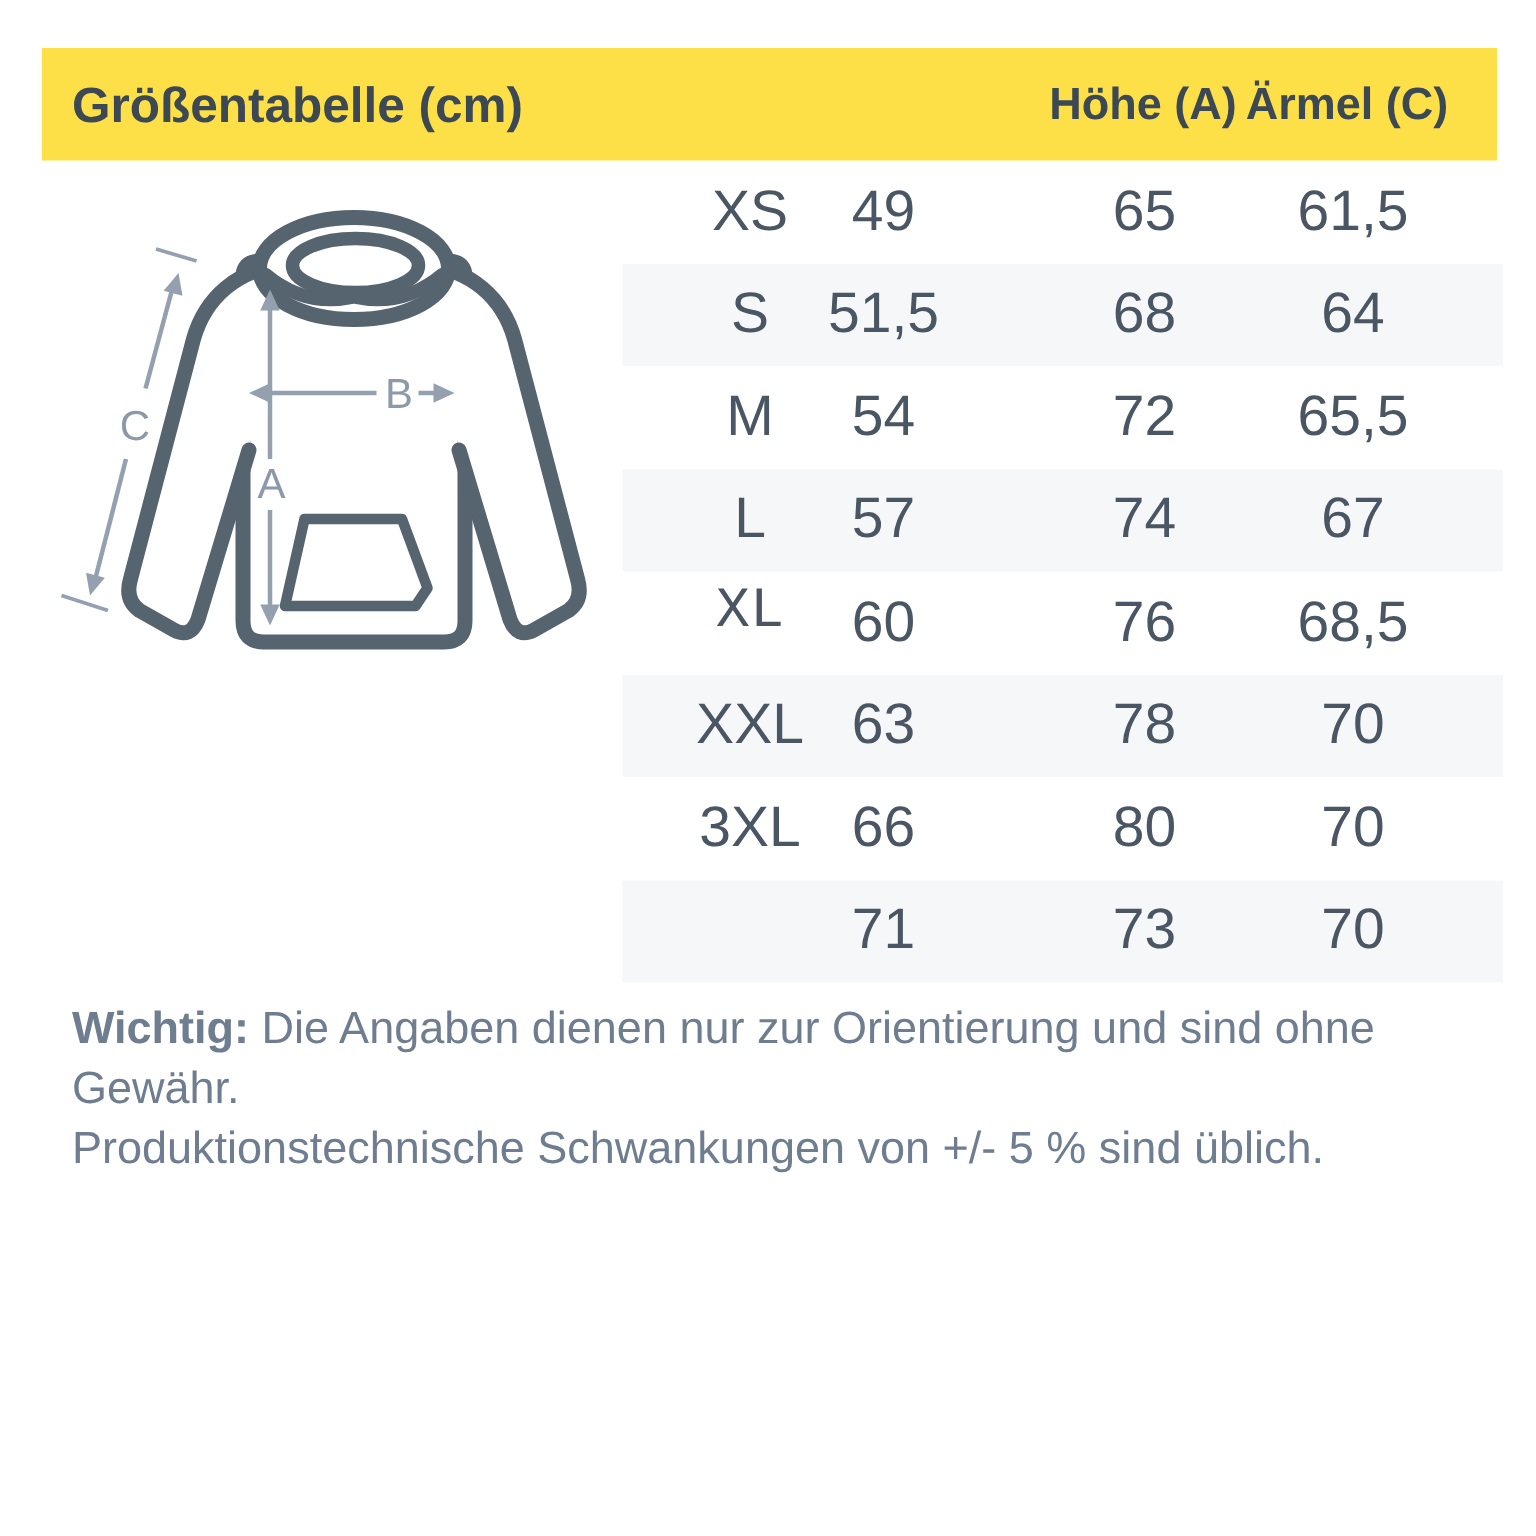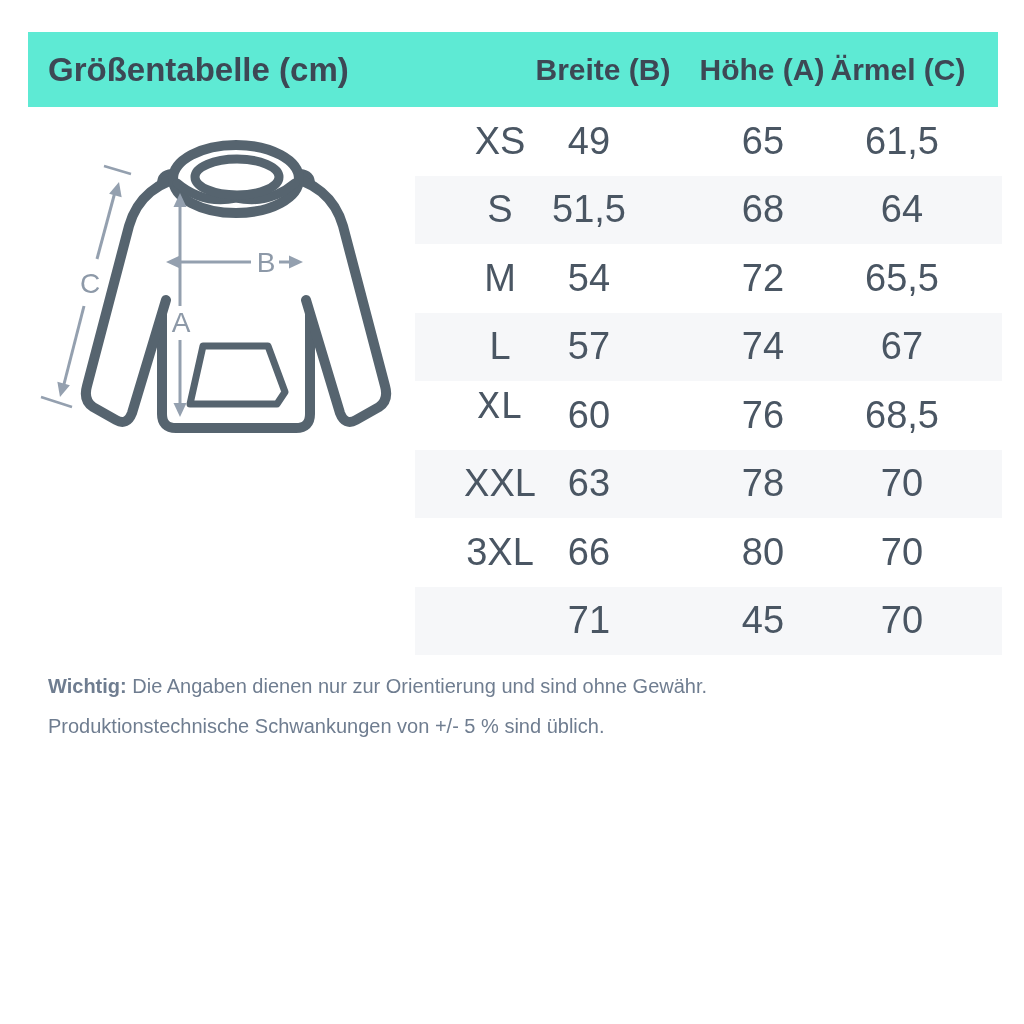--- a/index.html
+++ b/index.html
@@ -8,21 +8,21 @@
     background:#ffffff;
     font-family:"Liberation Sans", sans-serif;
     position:relative;
     overflow:hidden;
   }
 
   
   .header-bar {
     position:absolute; left:28px; top:32px;
     width:970px; height:75px;
-    background:#5eead4;
+    background:#fde047;
   }
   .title {
     position:absolute; left:20px; top:0; height:100%;
     display:flex; align-items:center;
     font-size:33px; font-weight:bold; color:#3d4855;
   }
   .hcol {
     position:absolute; top:0; height:100%;
     display:flex; align-items:center; justify-content:center;
     font-size:30px; font-weight:bold; color:#3d4855;
@@ -48,30 +48,29 @@
   .c-a    { left:278px; width:140px; }
   .c-c    { left:417px; width:140px; }
   .row-xl .c-size { transform:translateY(-8px);font-family:Liberation Mono, monospace; }
 
   
   .diagram-svg { position:absolute; left:40px; top:120px; }
 
   
   .footer {
     position:absolute; left:48px; top:666px; width:940px;
-    font-size:20px; line-height:40px; color:#6f7d90;
+    font-size:30px; line-height:40px; color:#6f7d90;
   }
   .footer .bold { font-weight:bold; }
 </style>
 </head>
 <body>
 
 <div class="header-bar">
   <div class="title">Größentabelle (cm)</div>
-  <div class="hcol hcol-b">Breite (B)</div>
   <div class="hcol hcol-a">Höhe (A)</div>
   <div class="hcol hcol-c">Ärmel (C)</div>
 </div>
 
 <svg class="diagram-svg" width="380" height="340" viewBox="0 0 380 340">
   <g fill="none" stroke="#56646f" stroke-width="10" stroke-linejoin="round" stroke-linecap="round">
 
     <path fill="#ffffff" d="M 122,170 L 122,294 Q 122,308 136,308 L 256,308 Q 270,308 270,294 L 270,64 Q 270,55 260,54 L 132,54 Q 122,55 122,64 Z"></path>
 
     <path fill="#ffffff" d="M 150,56 C 118,60 97,78 89,106 L 47,266 Q 43,280 53,287 L 76,300 Q 87,306 92,293 L 126,180"></path>
@@ -156,21 +155,21 @@
     <div class="tcell c-c">70</div>
   </div>
   <div class="trow">
     <div class="tcell c-size">3XL</div>
     <div class="tcell c-b">66</div>
     <div class="tcell c-a">80</div>
     <div class="tcell c-c">70</div>
   </div>
   <div class="trow alt">
     <div class="tcell c-b">71</div>
-    <div class="tcell c-a">45</div>
+    <div class="tcell c-a">73</div>
     <div class="tcell c-c">70</div>
   </div>
 </div>
 
 <div class="footer">
   <div><span class="bold">Wichtig:</span><span> Die Angaben dienen nur zur Orientierung und sind ohne Gewähr.</span></div>
   <div>Produktionstechnische Schwankungen von +/- 5 % sind üblich.</div>
 </div>
 
 </body></html>

